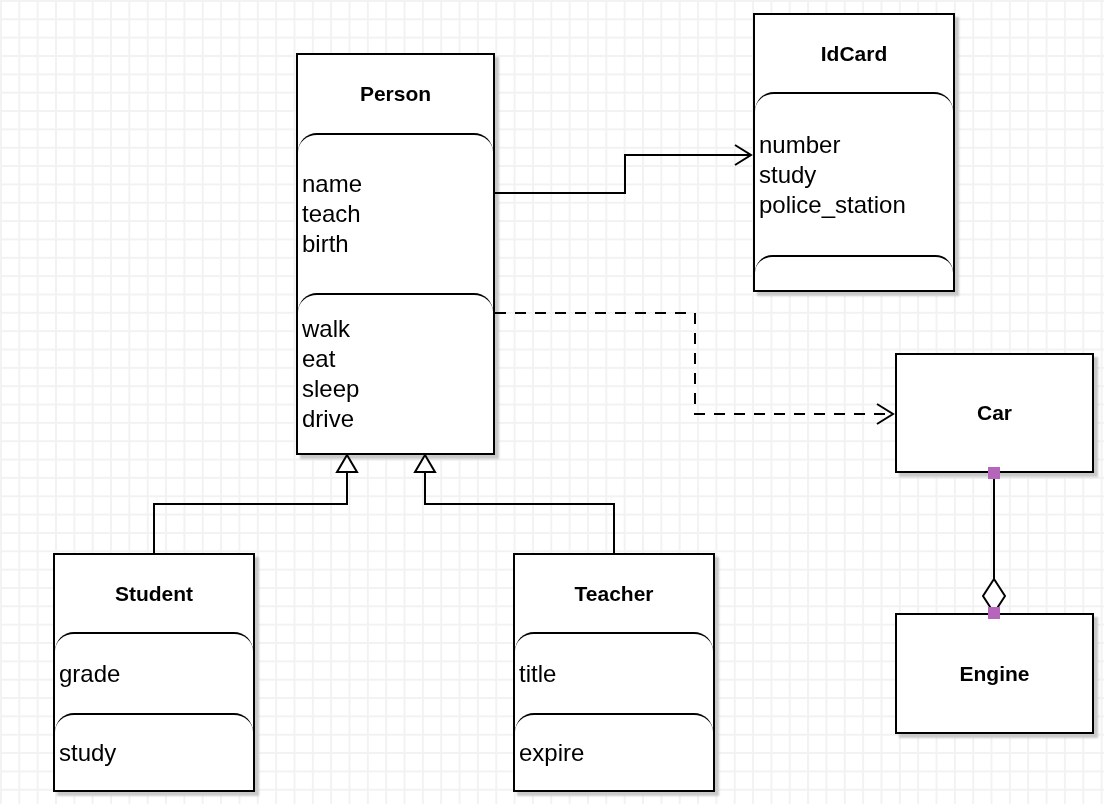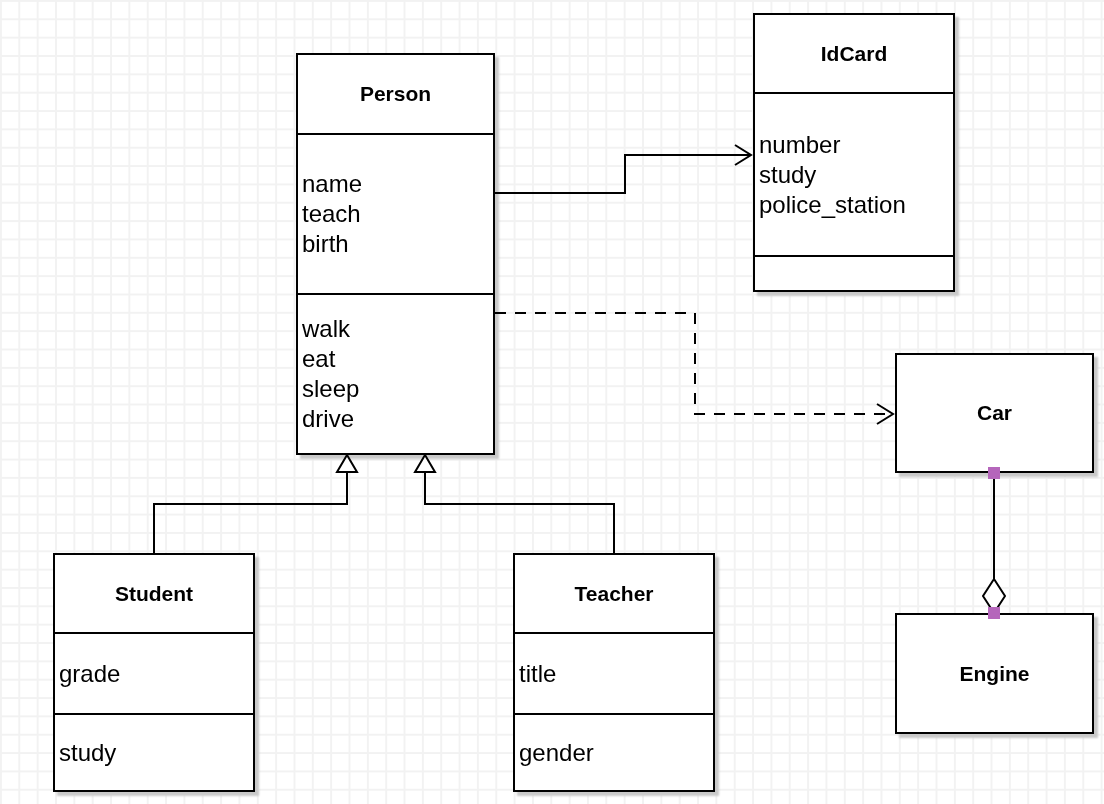--- a/index.html
+++ b/index.html
@@ -20,21 +20,21 @@
   .class-box {
     position: absolute;
     box-sizing: border-box;
     background: #ffffff;
     border: 2px solid #000000;
     box-shadow: 4px 4px 2px #c9c9c9;
     display: flex;
     flex-direction: column;
     z-index: 1;
   }
-  .compartment { box-sizing: border-box; }
+  .compartment { box-sizing: border-box; border-radius: 19px; }
   .compartment.title {
     display: flex;
     align-items: center;
     justify-content: center;
     font-weight: bold;
     font-size: 21px;
     color: #000000;
     flex: 0 0 auto;
   }
   .compartment.members {
@@ -135,21 +135,21 @@
   </div>
 
   <div class="class-box" id="box-teacher">
     <div class="compartment title">
       <span>Teacher</span>
     </div>
     <div class="compartment members attrs">
       <div class="member">title</div>
     </div>
     <div class="compartment members fill">
-      <div class="member">gender</div>
+      <div class="member">expire</div>
     </div>
   </div>
 
   <svg id="connector-layer" viewBox="0 0 1104 804" xmlns="http://www.w3.org/2000/svg">
 
     <g>
       <path class="edge" d="M 495 193 H 625 V 155 H 750" fill="none" stroke="#000000" stroke-width="2"></path>
       <polyline points="735,145 751,155 735,165" fill="none" stroke="#000000" stroke-width="2"></polyline>
     </g>
 

